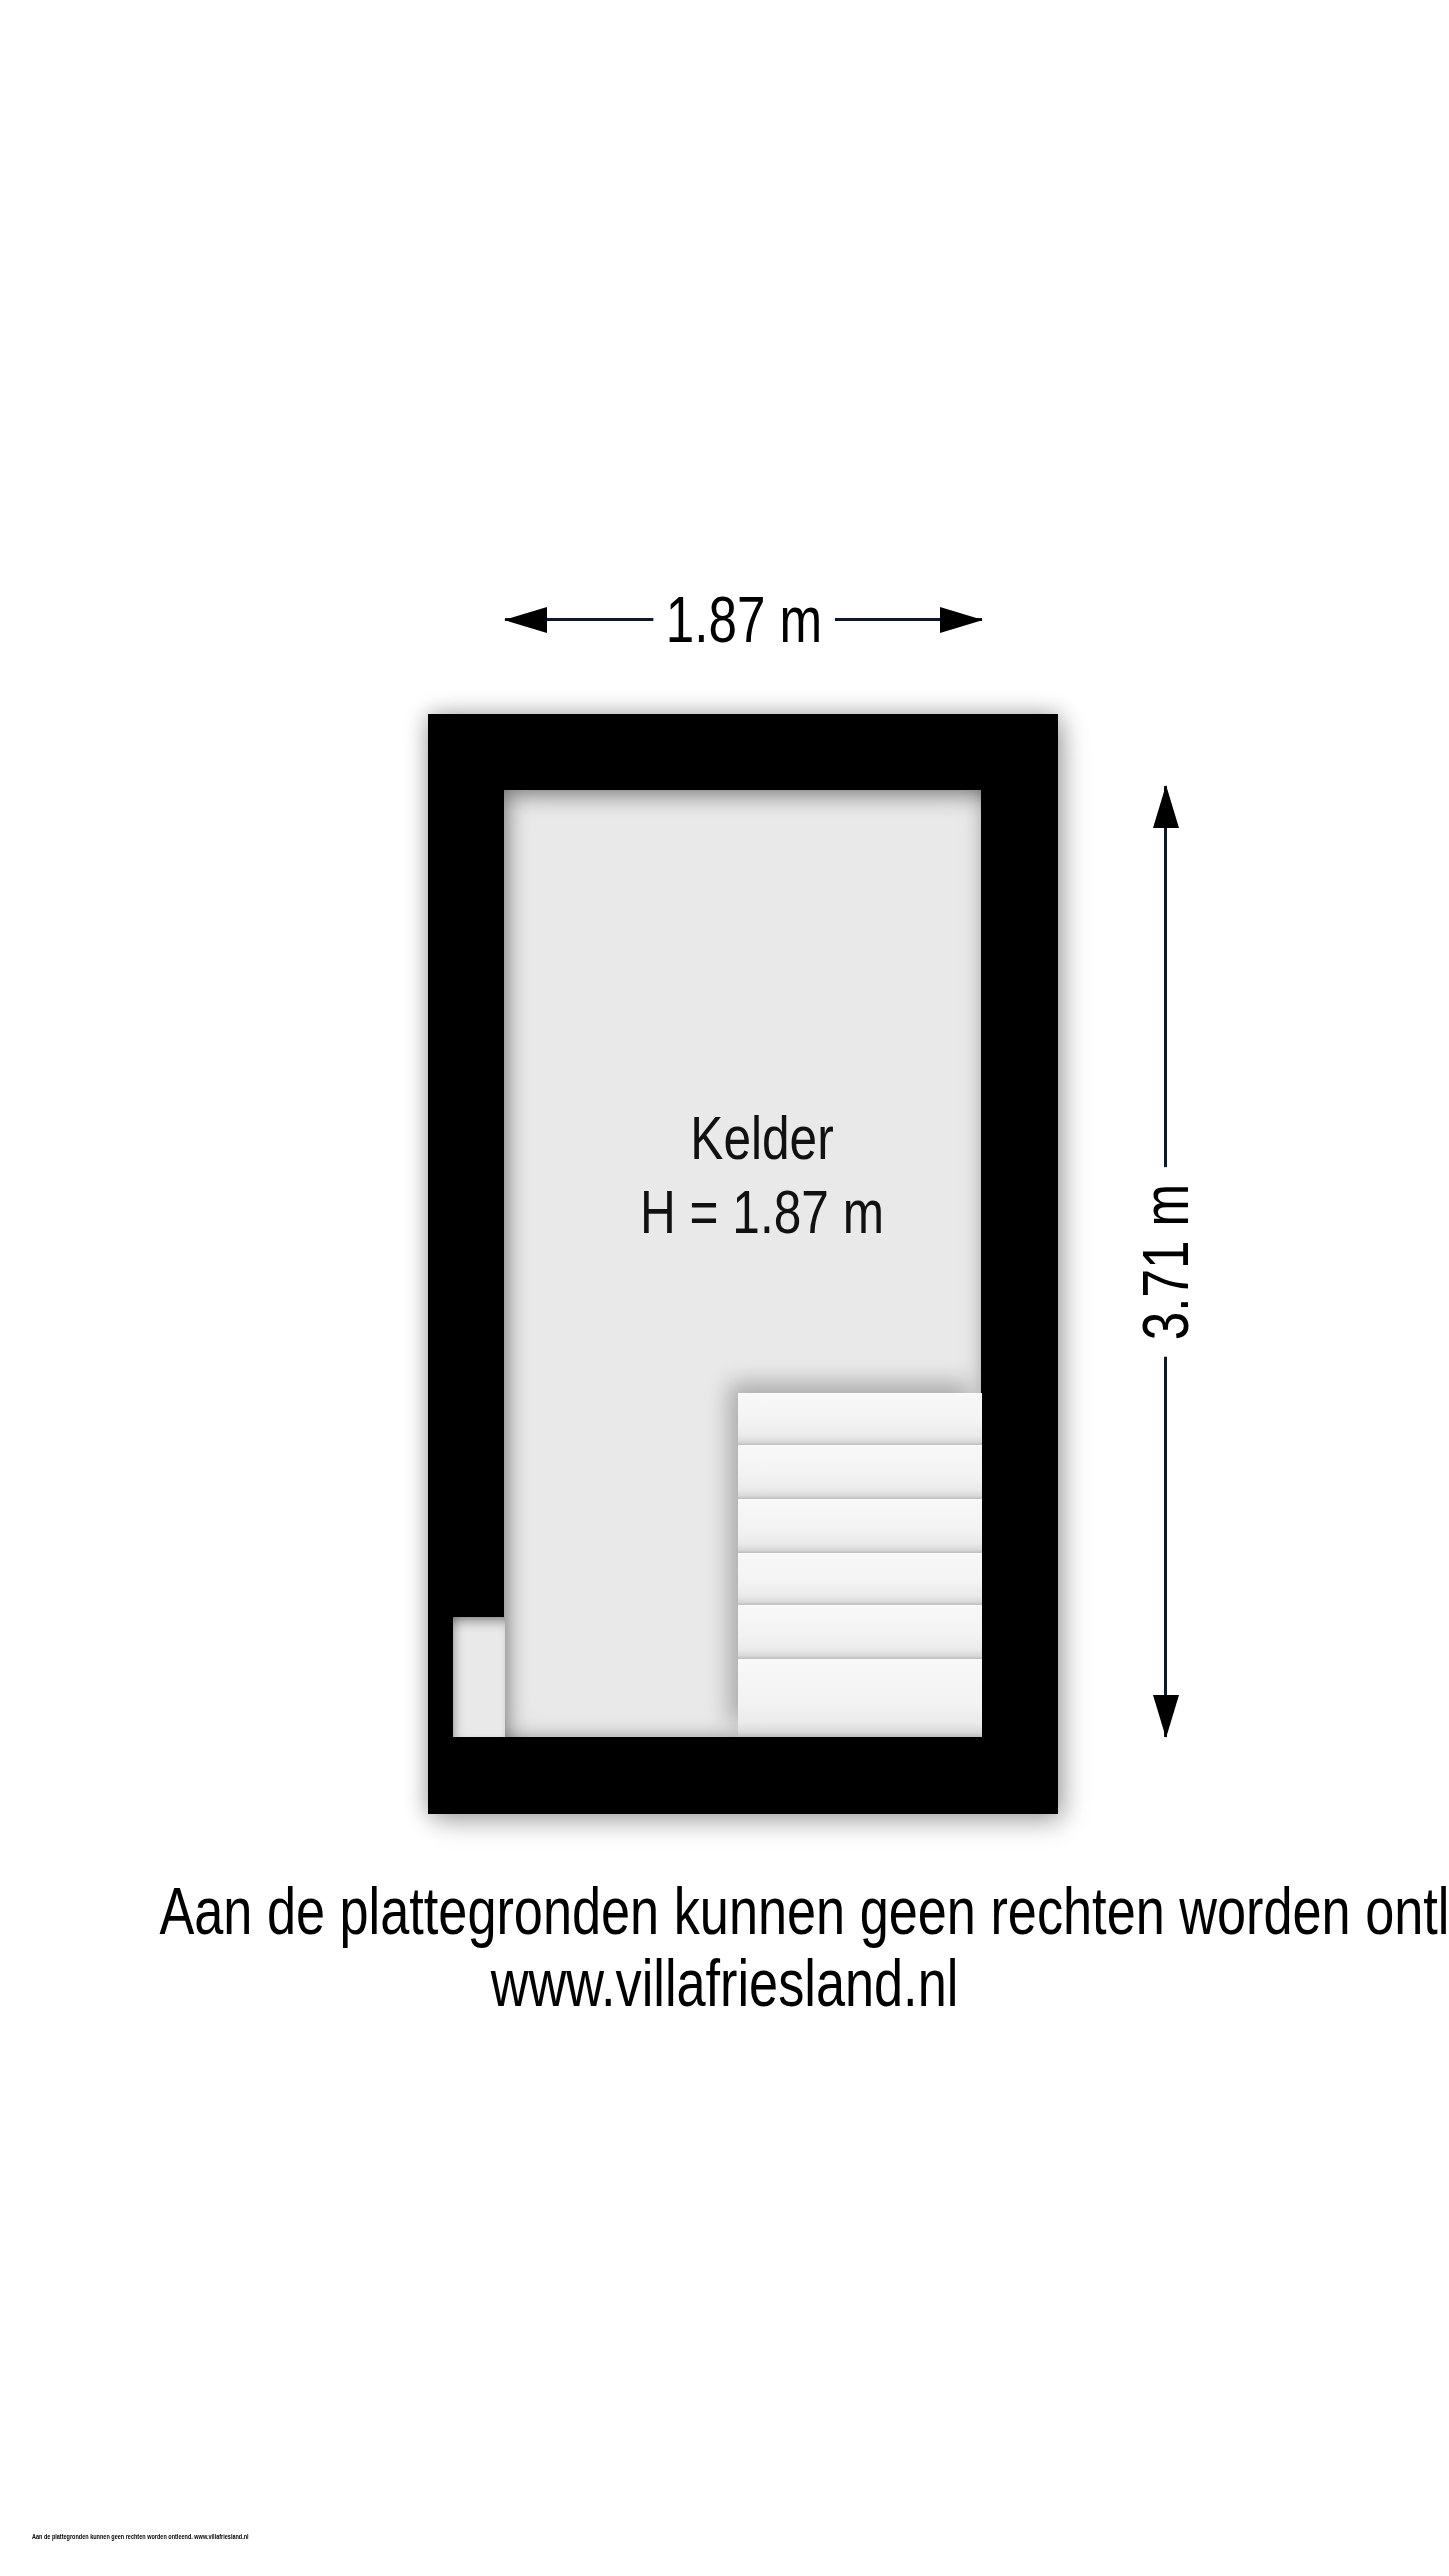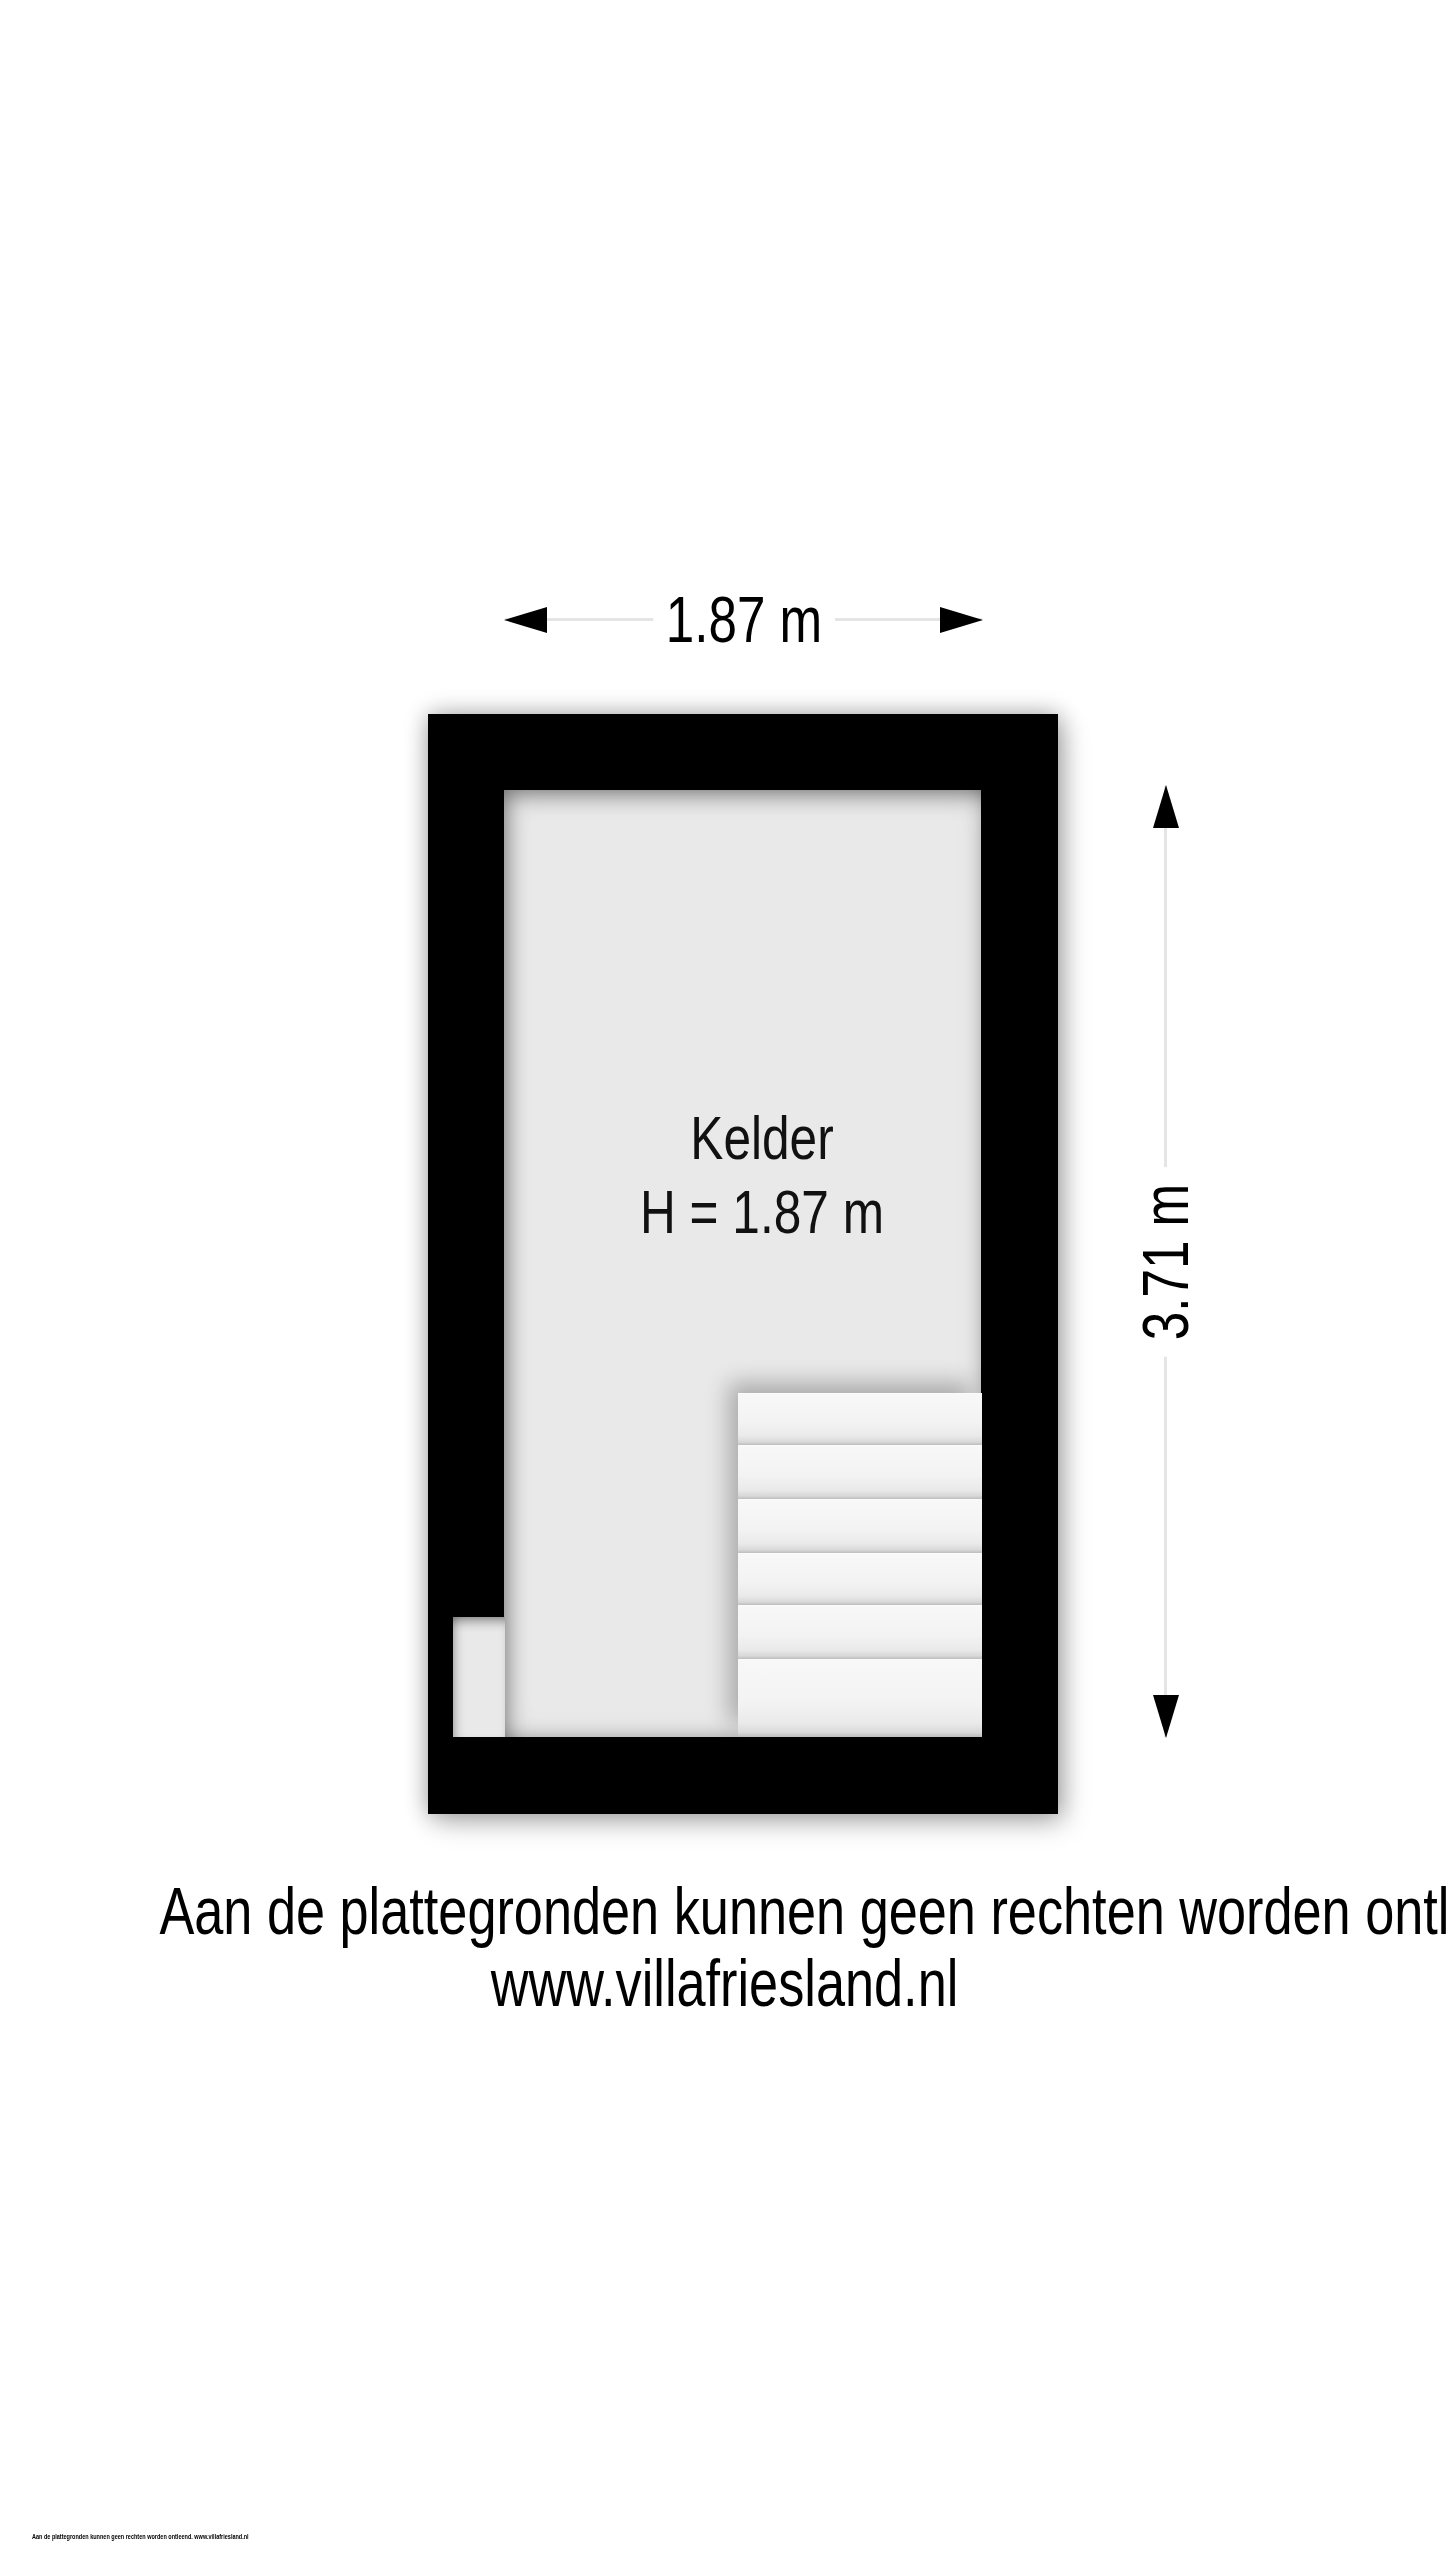--- a/index.html
+++ b/index.html
@@ -45,21 +45,21 @@
   .tread:nth-child(5){height:54px;}
   .tread:nth-child(6){height:78px;}
   
   .room-label{
     position:absolute;left:762px;top:1101px;
     transform:translateX(-50%) scaleX(0.8);
     text-align:center;font-size:62px;line-height:74px;color:#111;
     white-space:nowrap;
   }
   
-  .dim{position:absolute;background:#e5e5e5;}
+  .dim{position:absolute;background:#0f172a;}
   .dim-h{left:505px;top:618px;width:477px;height:3.4px;}
   .dim-v{left:1164px;top:786px;width:3.4px;height:951px;}
   .arrow{position:absolute;width:0;height:0;}
   .arrow-left{left:-0.9px;top:50%;transform:translateY(-50%);
     border-right:43px solid #000;border-top:13.7px solid transparent;border-bottom:13.7px solid transparent;}
   .arrow-right{right:-0.9px;top:50%;transform:translateY(-50%);
     border-left:43px solid #000;border-top:13.7px solid transparent;border-bottom:13.7px solid transparent;}
   .arrow-up{top:-0.9px;left:50%;transform:translateX(-50%);
     border-bottom:43px solid #000;border-left:13.7px solid transparent;border-right:13.7px solid transparent;}
   .arrow-down{bottom:-0.9px;left:50%;transform:translateX(-50%);

